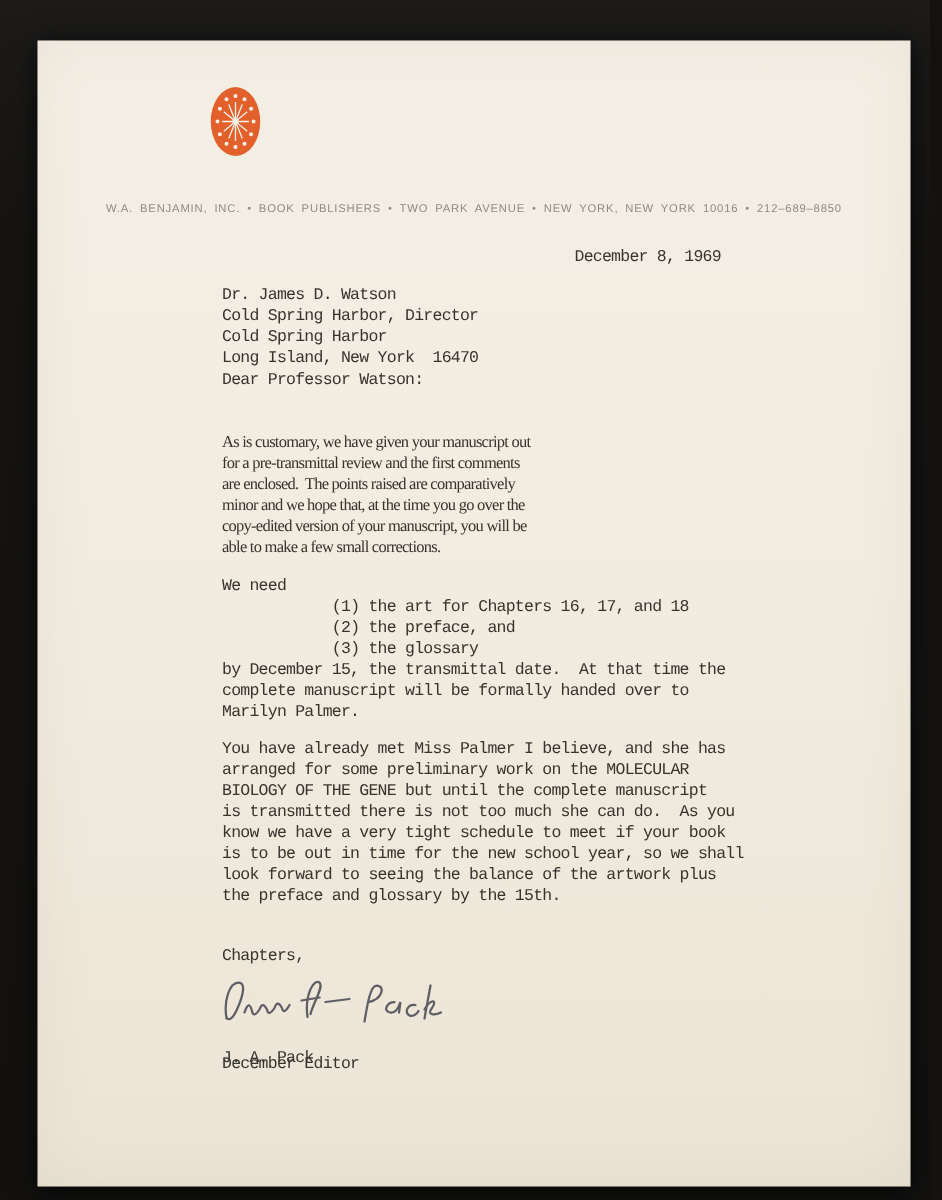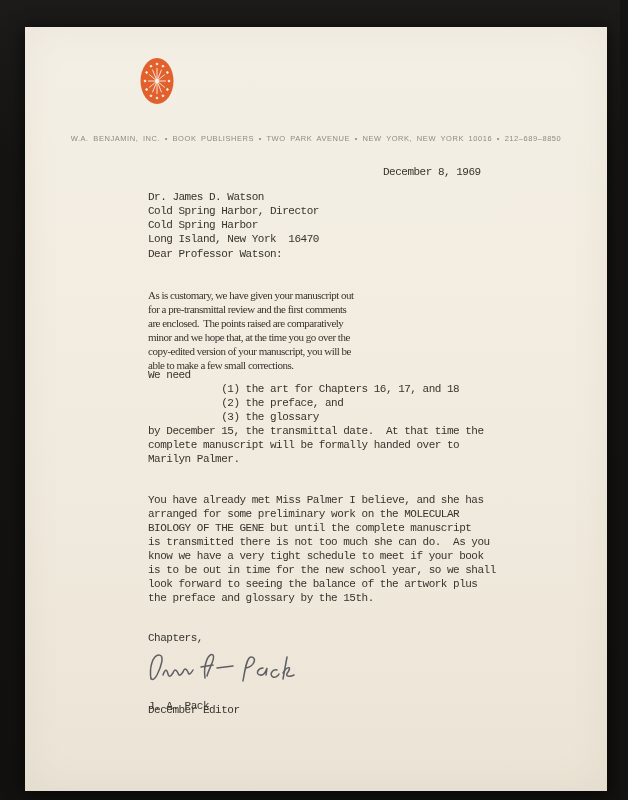--- a/index.html
+++ b/index.html
@@ -32,21 +32,21 @@
     position:absolute;
     font-family:"Liberation Mono","DejaVu Sans Mono", monospace;
     font-size:11px;letter-spacing:-0.5px;line-height:14px;
     color:#37342e;
     white-space:pre-wrap;
   }
   .date{left:358px;top:138px;}
   .address{left:123px;top:163px;}
   .salutation{left:123px;top:220px;}
   .p1{left:123px;top:261px;font-family:Liberation Serif, serif;}
-  .p2{left:123px;top:341px;font-family:Liberation Mono, monospace;}
+  .p2{left:123px;top:357px;font-family:Liberation Mono, monospace;}
   .p3{left:123px;top:466px;}
   .closing{left:123px;top:604px;}
   .signature{position:absolute;left:118px;top:620px;}
   .signer-name{left:123px;top:672px;}
   .signer-title{left:123px;top:676px;}
 </style>
 </head>
 <body>
 
 <div class="scene">

